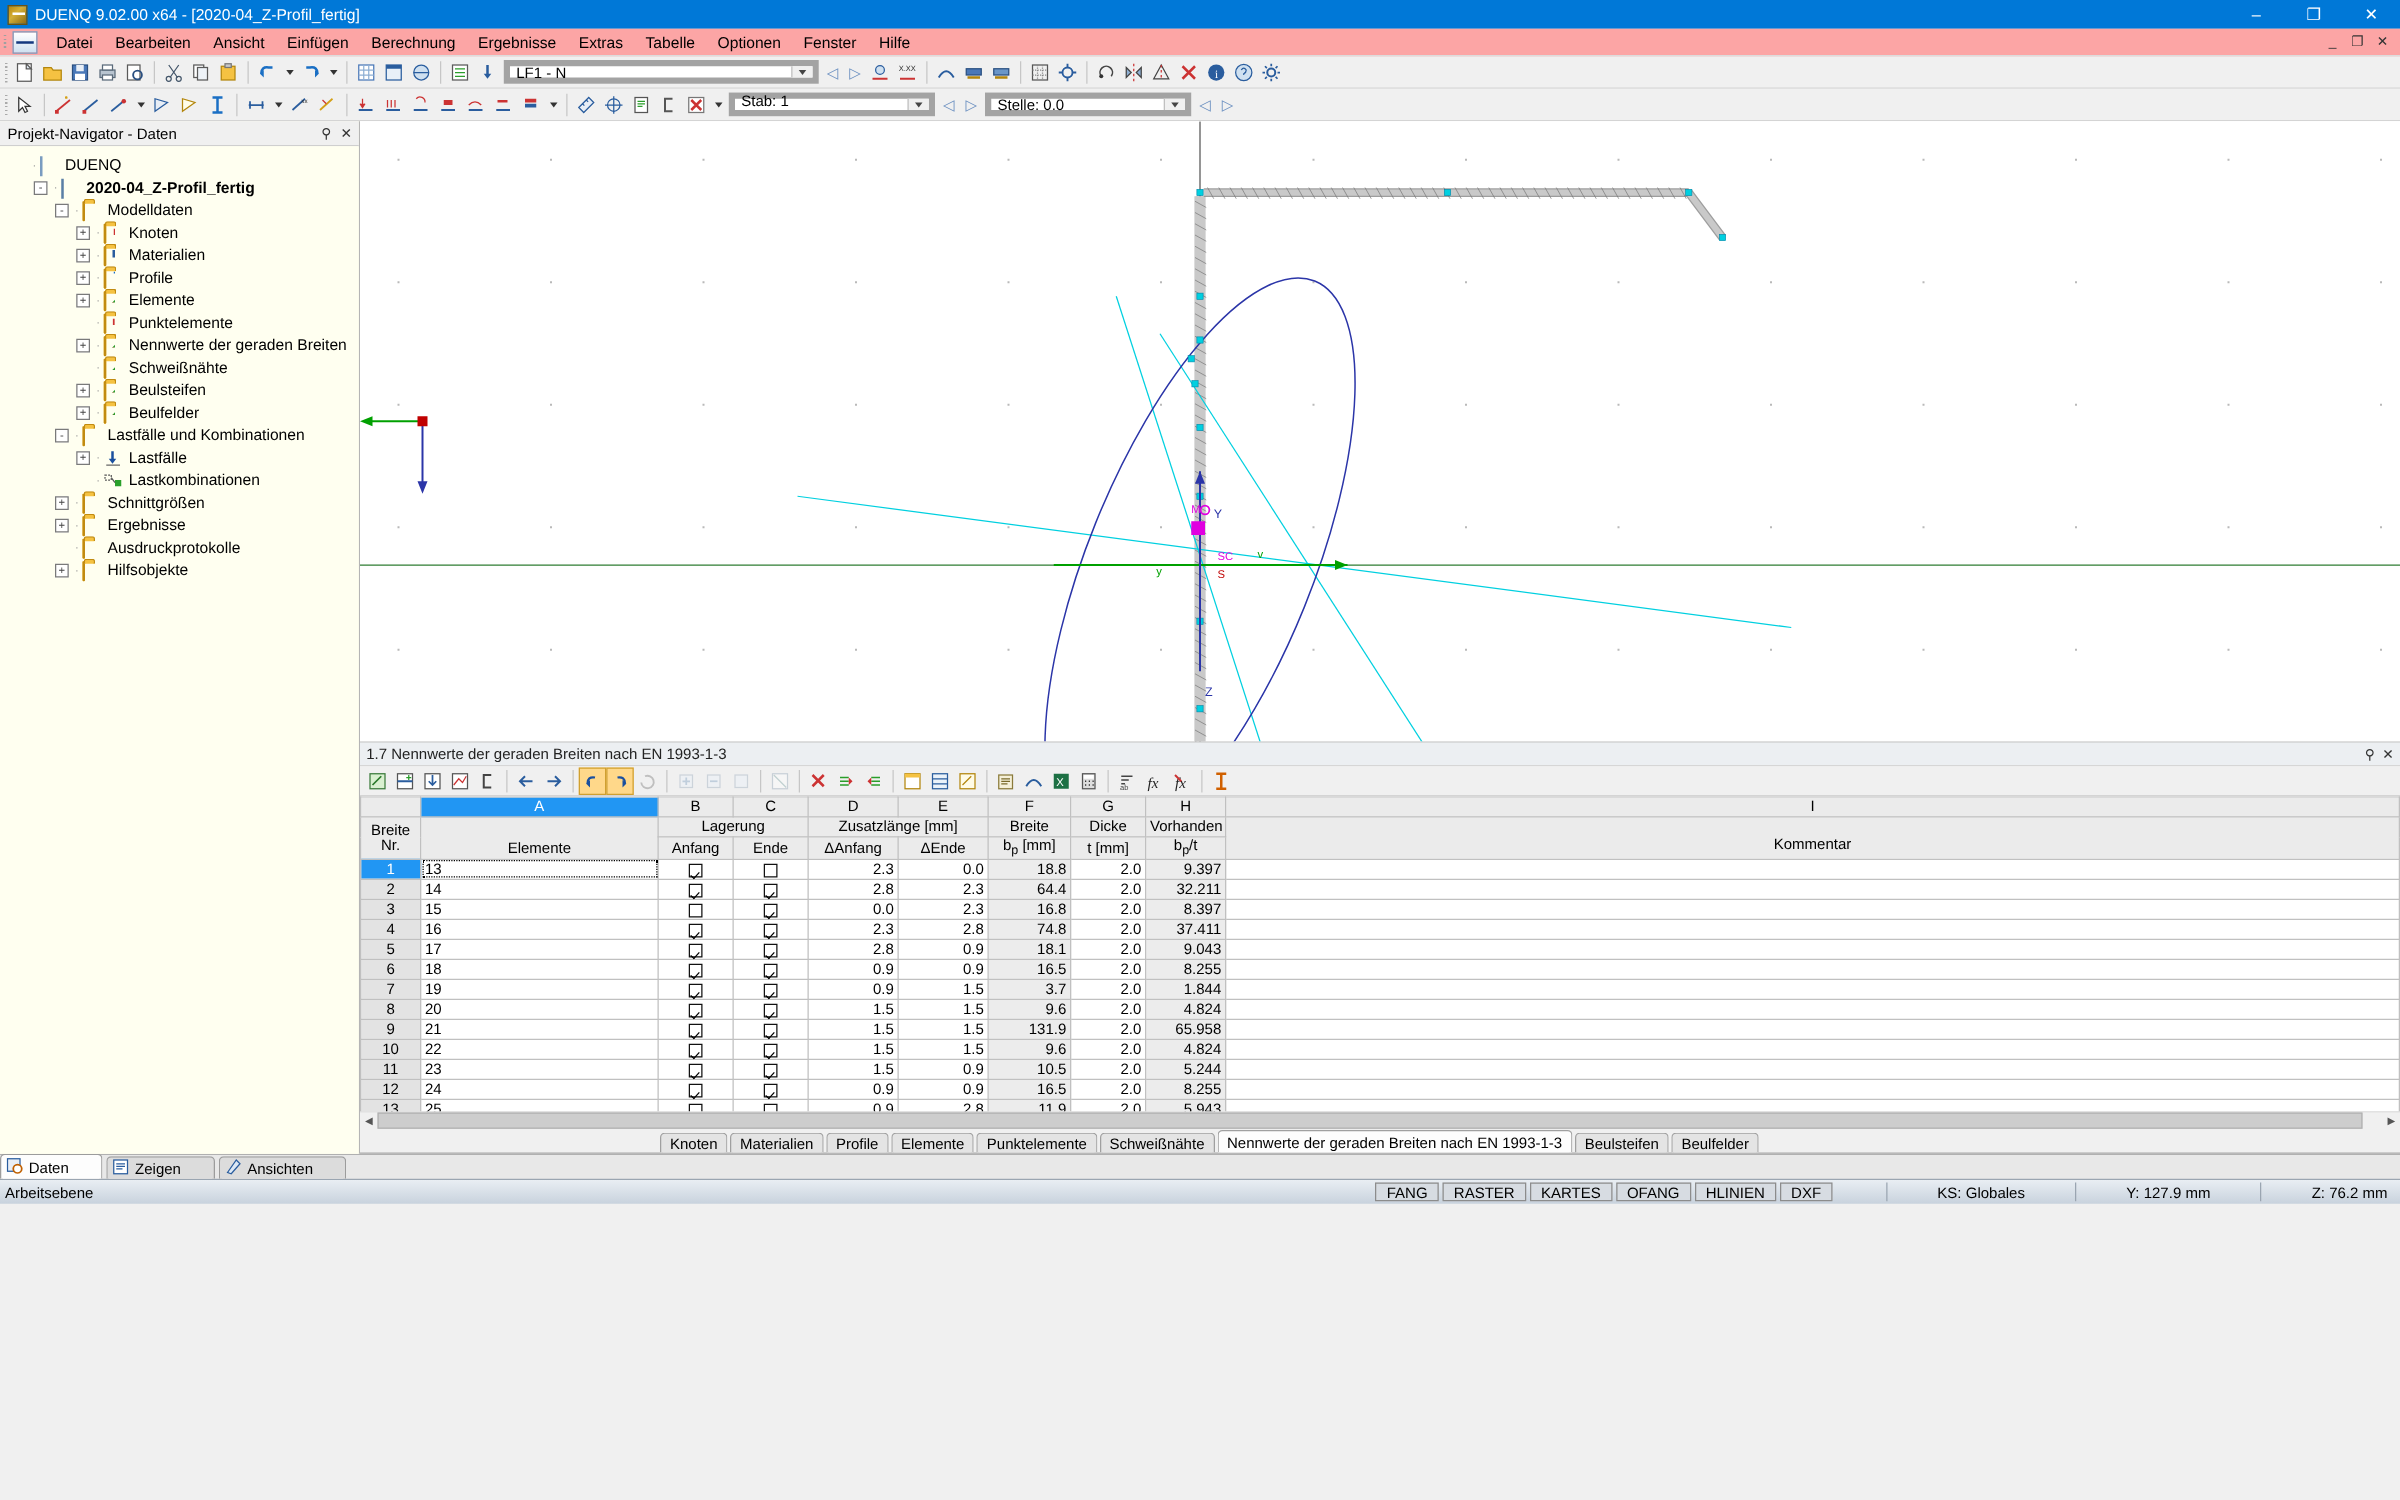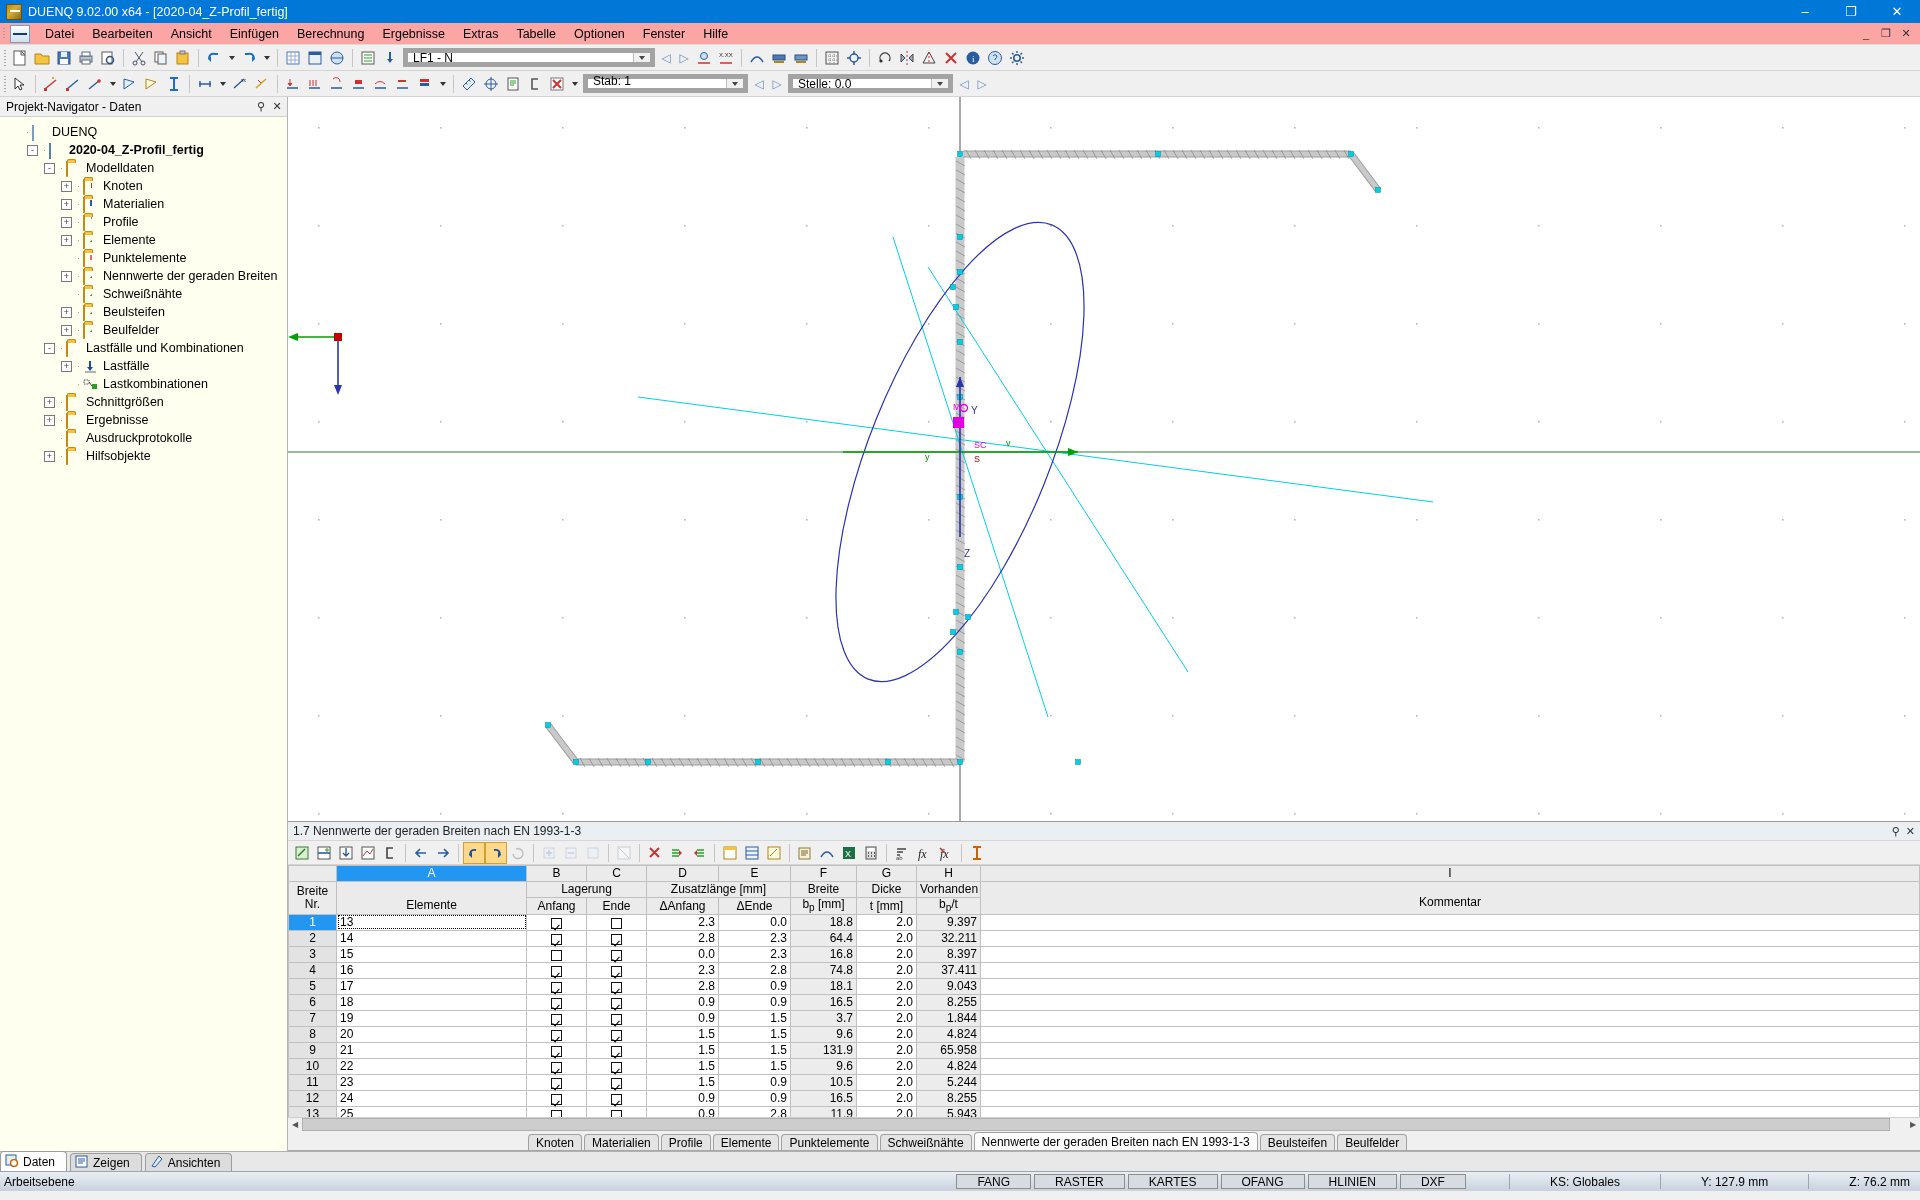--- a/index.html
+++ b/index.html
@@ -184,27 +184,27 @@
   #hscroll .sbtn{width:14px;height:13px;background:#f0f0f0;display:flex;align-items:center;justify-content:center;font-size:8px;color:#555;}
   
   #sheettabs { height:20px; background:#f0f0f0; display:flex;align-items:flex-end;padding-left:240px;border-bottom:1px solid #a8a8a8;}
   .stab{
     height:16px;padding:0 7px;font-size:12px;background:#e4e4e4;border:1px solid #a0a0a0;border-bottom:none;
     border-radius:4px 4px 0 0;margin-right:2px;display:flex;align-items:center;color:#000;
   }
   .stab.active{background:#fdfdfd;height:18px;font-weight:normal;text-align:right;}
   
   #apptabs{height:20px;background:#e8e8e8;display:flex;align-items:flex-end;border-top:1px solid #b0b0b0;}
-  .atab{height:18px;padding:0 11px 0 4px;display:flex;align-items:center;gap:4px;font-size:12px;border:1px solid #9c9c9c;border-bottom:none;border-radius:4px 4px 0 0;margin-right:3px;background:#dcdcdc;}
+  .atab{height:18px;padding:0 26px 0 4px;display:flex;align-items:center;gap:4px;font-size:12px;border:1px solid #9c9c9c;border-bottom:none;border-radius:4px 4px 0 0;margin-right:3px;background:#dcdcdc;}
   .atab.active{background:#fdfdfd;height:20px;}
   #statusbar{
     height:20px;background:linear-gradient(#e9eef3,#c8d2dd);border-top:1px solid #9aa5b1;
     display:flex;align-items:center;font-size:12px;color:#000;padding:0 4px;gap:34px;
   }
-  .sbtag{border:1px solid #8c8c8c;background:#d7dce2;padding:0 20px;margin-right:3px;height:15px;display:flex;align-items:center;}
+  .sbtag{border:1px solid #8c8c8c;background:#d7dce2;padding:0 8px;margin-right:3px;height:15px;display:flex;align-items:center;}
   .sbsep{width:1px;height:15px;background:#9aa5b1;margin:0 6px;}
 </style>
 </head>
 <body>
 
 <div id="workspace">
 
   <div id="titlebar">
     <div class="app-icon"></div>
     <div class="title-text">DUENQ 9.02.00 x64 - [2020-04_Z-Profil_fertig]</div>
@@ -574,21 +574,21 @@
     <div class="navarrow">◁</div>
     <div class="navarrow">▷</div>
     <div class="tb-combo" style="width:165px;">
       <span>Stelle: 0.0</span>
       <span class="arrow"></span>
     </div>
     <div class="navarrow">◁</div>
     <div class="navarrow">▷</div>
   </div>
 
-  <div style="display:flex; height:1054px;">
+  <div style="display:flex; height:826px;">
 
     <div id="navigator">
       <div id="nav-header">
         <span>Projekt-Navigator - Daten</span>
         <span class="hdr-btns">
           <span>⚲</span>
           <span>✕</span>
         </span>
       </div>
       <div id="nav-tree">

